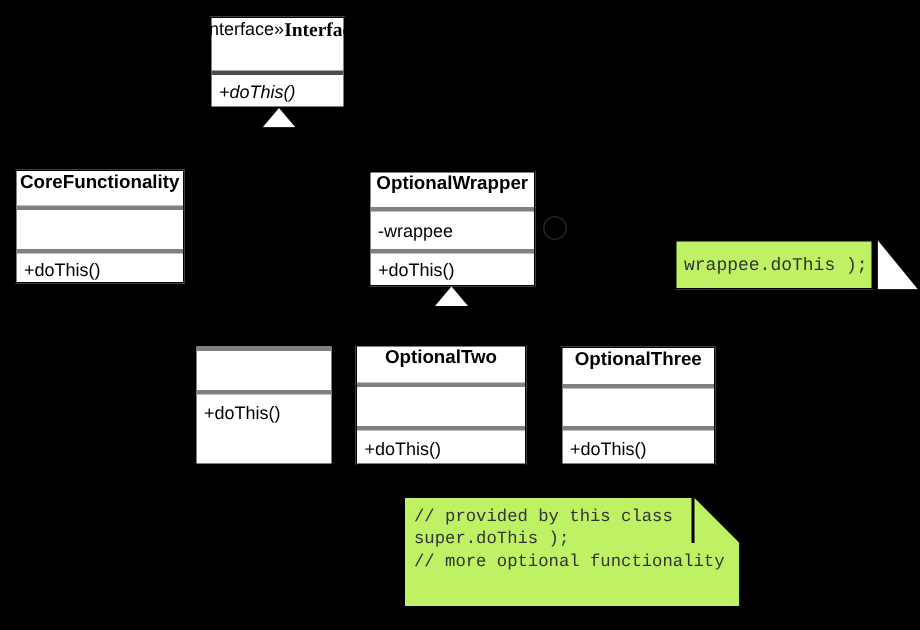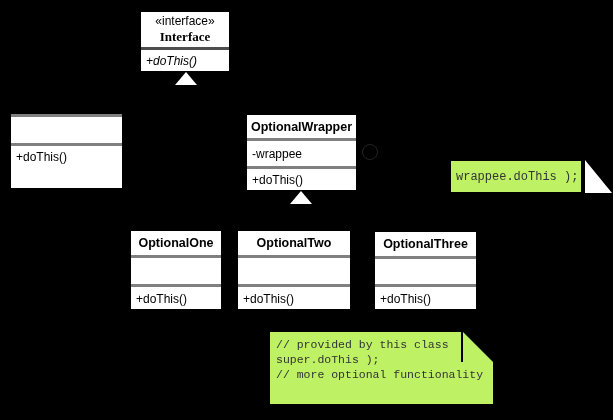--- a/index.html
+++ b/index.html
@@ -1,20 +1,20 @@
 <!DOCTYPE html>
 <html><head>
 <meta charset="utf-8">
 <style>
   html,body{margin:0;padding:0;background:#000;}
   #canvas{position:relative;width:613px;height:420px;background:#000;overflow:hidden;
           font-family:"Liberation Sans",sans-serif;}
   
   .cls{position:absolute;background:#fff;color:#000;box-sizing:border-box;border:1px solid #000;}
-  .cls-title{text-align:center;font-weight:bold;font-size:12.5px;display:flex;flex-direction:column;justify-content:center;}
+  .cls-title{text-align:center;font-weight:bold;font-size:12.5px;display:flex;flex-direction:row;justify-content:center;}
   .stereotype{font-weight:normal;font-size:12px;line-height:15px;}
   .cname{font-size:13px;line-height:16px;font-weight:bold;font-family:Liberation Serif, serif;}
   .sep{width:100%;height:3px;background:#808080;}
   .sep.dark{background:#4d4d4d;}
   .row{font-size:12px;padding-left:5px;display:flex;align-items:center;box-sizing:border-box;}
   .row.italic{font-style:italic;}
   
   .tri{position:absolute;background:#fff;clip-path:polygon(50% 0,0 100%,100% 100%);}
   
   .note-body{position:absolute;background:#bef264;box-sizing:border-box;
@@ -33,20 +33,21 @@
       <div class="stereotype">«interface»</div>
       <div class="cname">Interface</div>
     </div>
     <div class="sep dark"></div>
     <div class="row italic" style="height:21px">+doThis()</div>
   </div>
 
   <div class="tri" style="left:175px;top:72px;width:22px;height:13px"></div>
 
   <div class="cls" style="left:10px;top:113px;width:113px;height:76px">
+    <div class="cls-title" style="height:23px">CoreFunctionality</div>
     <div class="sep"></div>
     <div class="row" style="height:26px"></div>
     <div class="sep"></div>
     <div class="row" style="height:21px">+doThis()</div>
   </div>
 
   <div class="cls" style="left:246px;top:114px;width:111px;height:77px">
     <div class="cls-title" style="height:23px">OptionalWrapper</div>
     <div class="sep"></div>
     <div class="row" style="height:25px">-wrappee</div>
@@ -57,21 +58,20 @@
   <div class="circle-icon" style="left:362px;top:144px"></div>
 
   <div class="tri" style="left:290px;top:191px;width:22px;height:13px"></div>
 
   <div class="note-body" style="left:450px;top:160px;width:132px;height:33px;font-size:12px;line-height:33px;padding-left:5px;border:1px solid #000">
     <span>wrappee.doThis );</span>
   </div>
   <div class="note-flap" style="left:585px;top:160px;width:27px;height:33px"></div>
 
   <div class="cls" style="left:130px;top:230px;width:92px;height:80px">
-    <div class="cls-title" style="height:24px">OptionalOne</div>
     <div class="sep"></div>
     <div class="row" style="height:26px"></div>
     <div class="sep"></div>
     <div class="row" style="height:24px">+doThis()</div>
   </div>
 
   <div class="cls" style="left:237px;top:230px;width:114px;height:80px">
     <div class="cls-title" style="height:24px">OptionalTwo</div>
     <div class="sep"></div>
     <div class="row" style="height:26px"></div>

